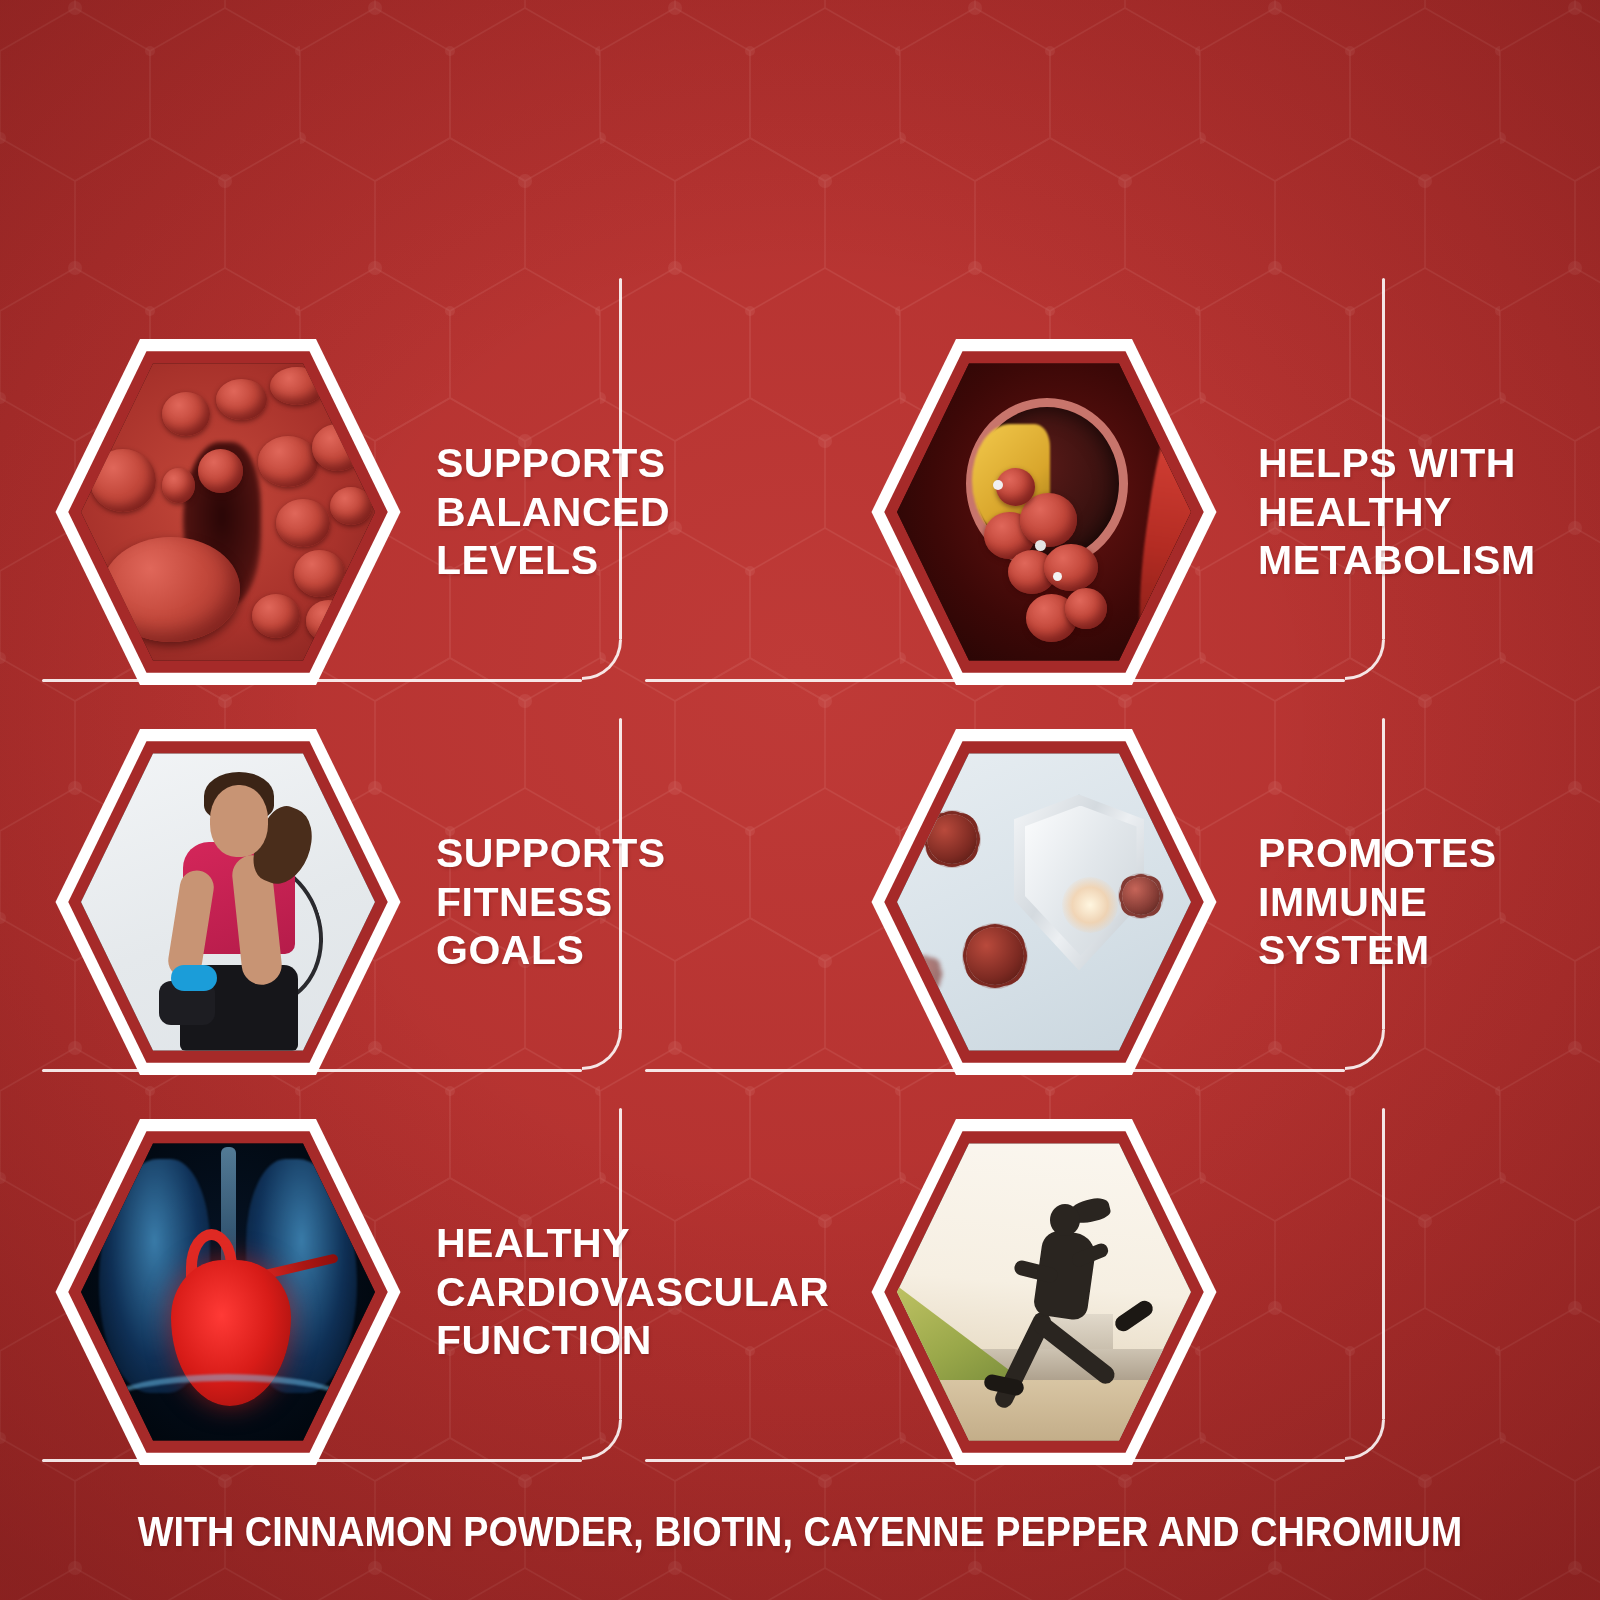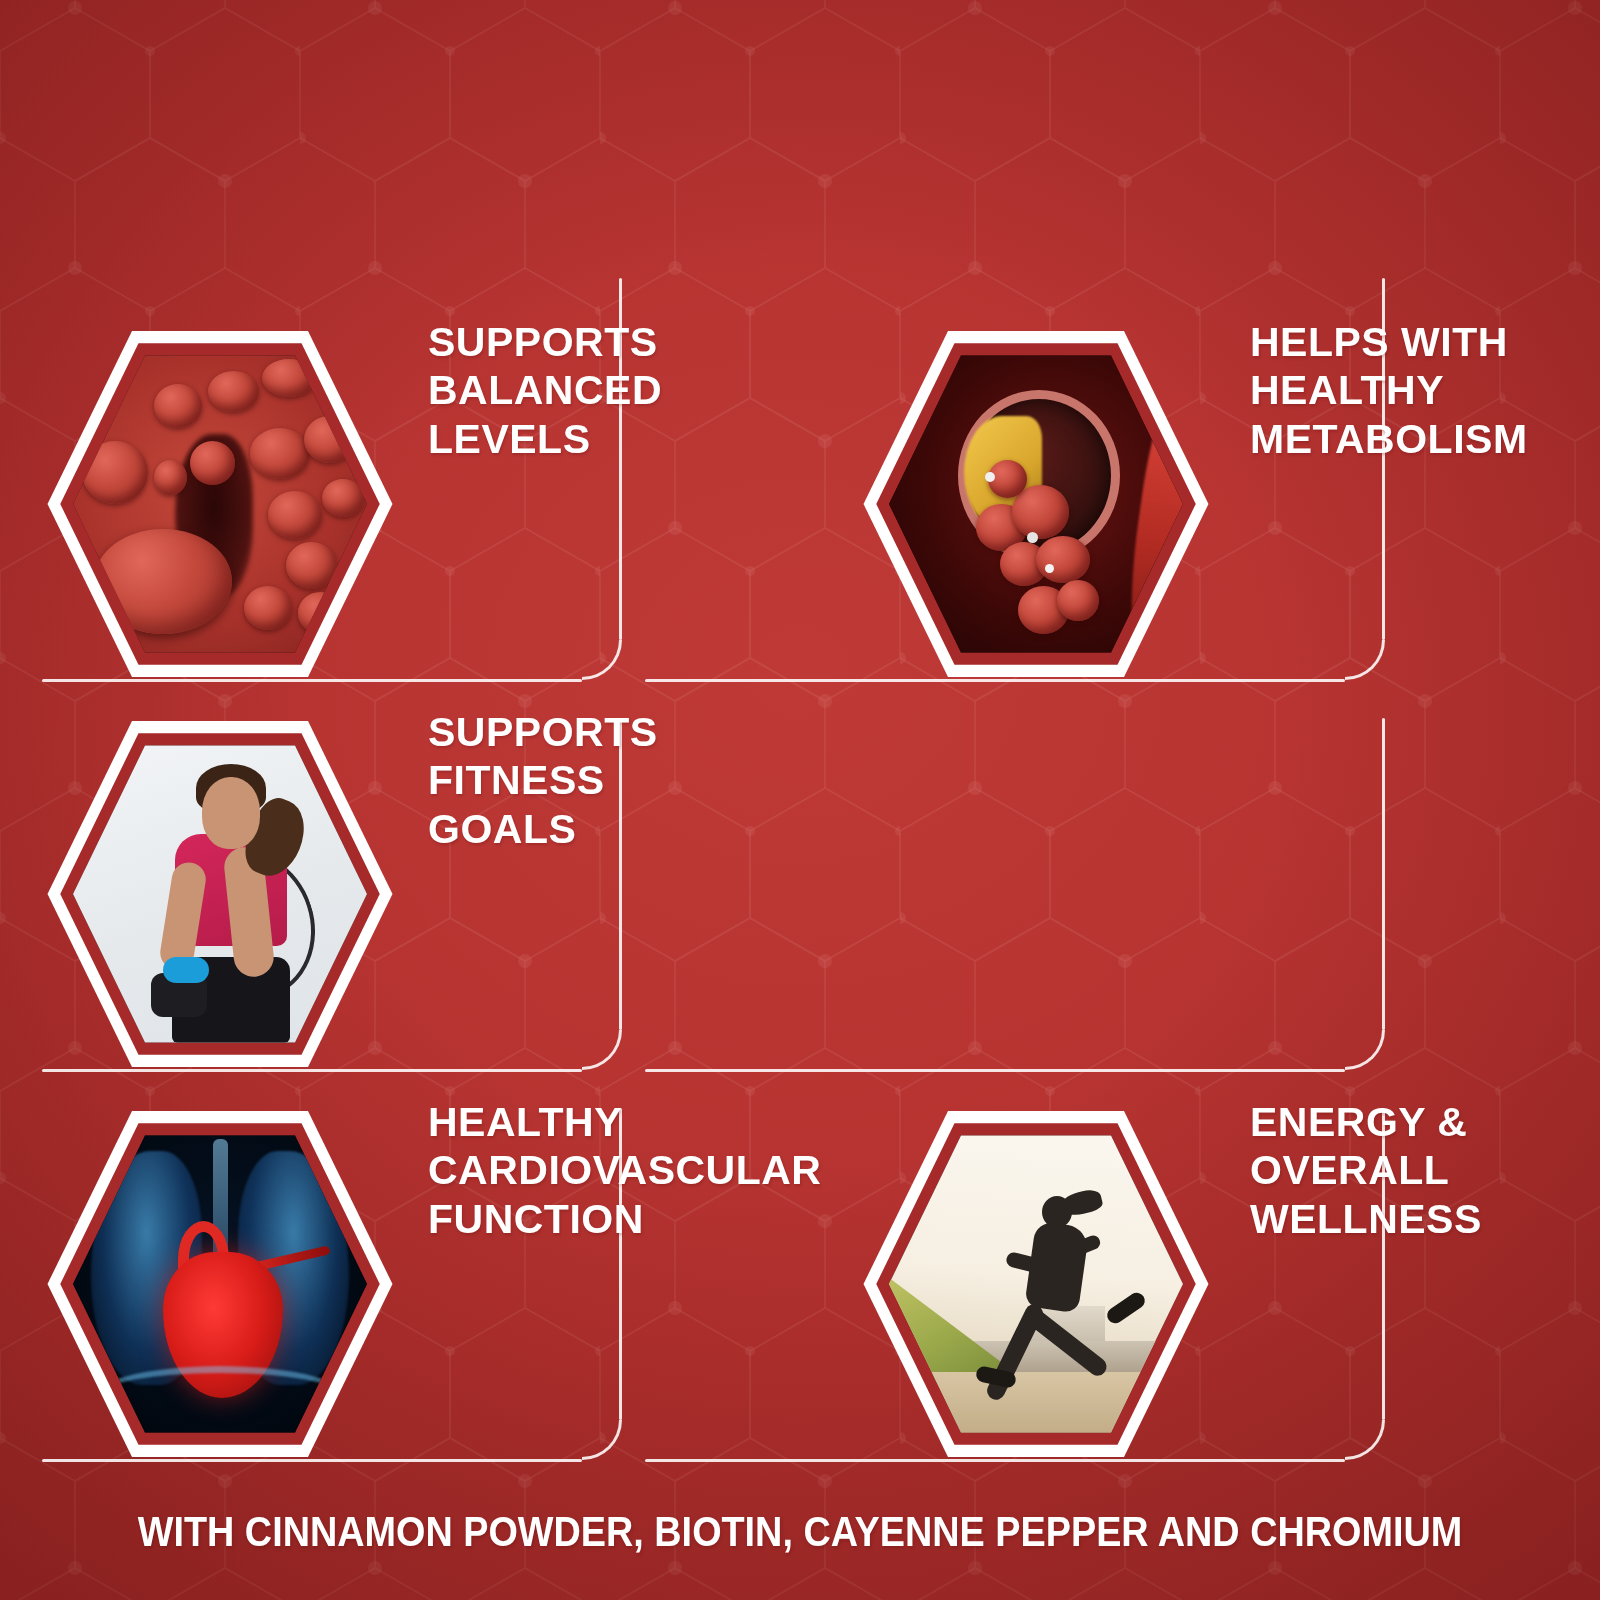--- a/index.html
+++ b/index.html
@@ -59,20 +59,22 @@
   
   .grid {
     position:absolute;
     top:318px; left:0;
     width:1600px; height:1170px;
   }
   .cell {
     position:absolute;
     width:760px; height:388px;
     display:flex;
+    align-items:center;
+    padding-left:8px;
   }
   .cell.c0 { left:0;   top:0; }
   .cell.c1 { left:800px; top:0; }
   .cell.c2 { left:0;   top:390px; }
   .cell.c3 { left:800px; top:390px; }
   .cell.c4 { left:0;   top:780px; }
   .cell.c5 { left:800px; top:780px; }
 
   
   .hexwrap {
@@ -439,20 +441,40 @@
             <div class="fig-glove"></div>
             <div class="fig-grip"></div>
           </div>
         </div>
       </div>
       <div class="label">SUPPORTS
 FITNESS
 GOALS</div>
     </div>
 
+    <div class="cell c3">
+      <div class="hexwrap">
+        <div class="hex-outer"></div>
+        <div class="hex-mid"></div>
+        <div class="hex-img">
+          <div class="scene sc-immune">
+            <div class="shield"></div>
+            <div class="shield-inner"></div>
+            <div class="shield-glow"></div>
+            <div class="virus" style="left:11%; top:22%; width:50px; height:50px;"></div>
+            <div class="virus" style="left:24%; top:58%; width:58px; height:58px;"></div>
+            <div class="virus" style="left:76%; top:42%; width:38px; height:38px; filter:saturate(.7) brightness(1.25);"></div>
+            <div class="virus" style="left:5%;  top:68%; width:30px; height:30px; opacity:.6; filter:blur(2px);"></div>
+          </div>
+        </div>
+      </div>
+      <div class="label">PROMOTES
+IMMUNE
+SYSTEM</div>
+    </div>
 
     <div class="cell c4">
       <div class="hexwrap">
         <div class="hex-outer"></div>
         <div class="hex-mid"></div>
         <div class="hex-img">
           <div class="scene sc-heart">
             <div class="lung l"></div>
             <div class="lung r"></div>
             <div class="spine"></div>
@@ -483,21 +505,18 @@
             <div class="r-torso"></div>
             <div class="r-arm1"></div>
             <div class="r-arm2"></div>
             <div class="r-pony"></div>
             <div class="r-head"></div>
             <div class="r-shoe1"></div>
             <div class="r-shoe2"></div>
           </div>
         </div>
       </div>
-      <div class="label">ENERGY &amp;
-OVERALL
-WELLNESS</div>
     </div>
   </div>
 
   <div class="footer">WITH CINNAMON POWDER, BIOTIN, CAYENNE PEPPER AND CHROMIUM</div>
 
 </div>
 
 </body></html>

